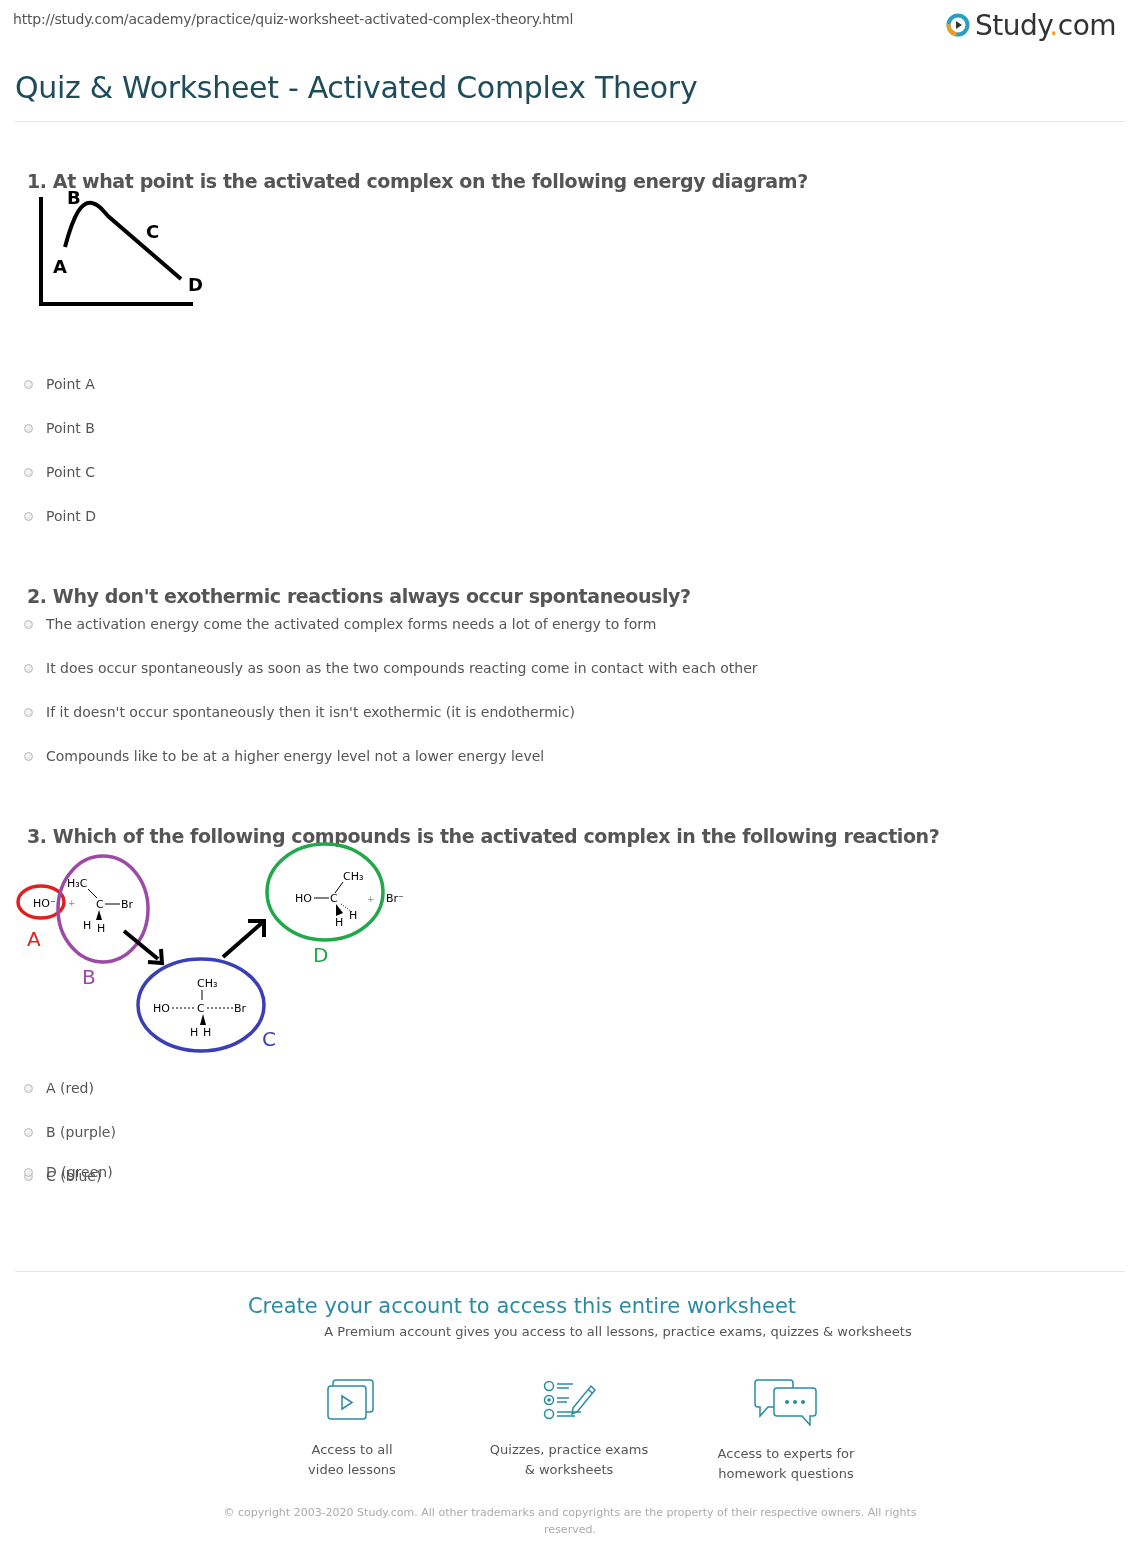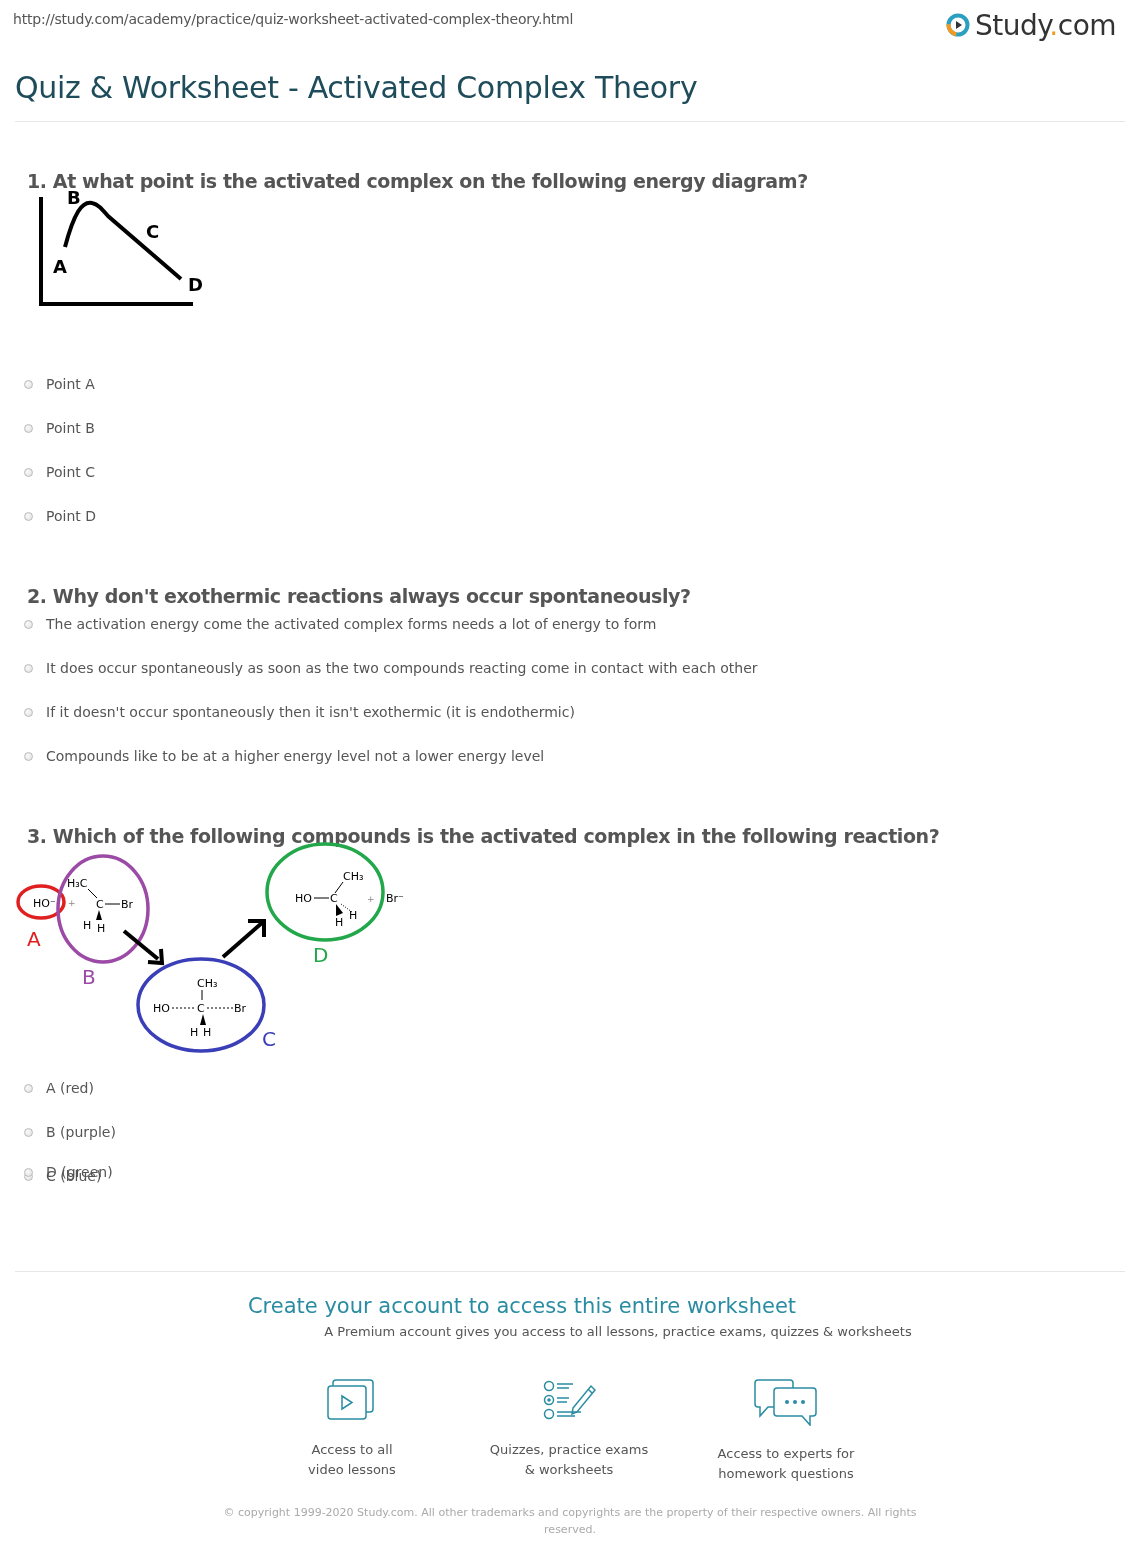--- a/index.html
+++ b/index.html
@@ -192,13 +192,13 @@
     <circle cx="33" cy="24" r="2" fill="#2a8ca2"></circle>
       <circle cx="41" cy="24" r="2" fill="#2a8ca2"></circle>
       <circle cx="49" cy="24" r="2" fill="#2a8ca2"></circle>
   </svg>
   <div class="feat-label">
       <div>Access to experts for</div>
       <div>homework questions</div>
     </div>
 </div>
 
-<div class="copyright">© copyright 1999-2020 Study.com. All other trademarks and copyrights are the property of their respective owners. All rights reserved.</div>
+<div class="copyright">© copyright 2003-2020 Study.com. All other trademarks and copyrights are the property of their respective owners. All rights reserved.</div>
 
 </body></html>

